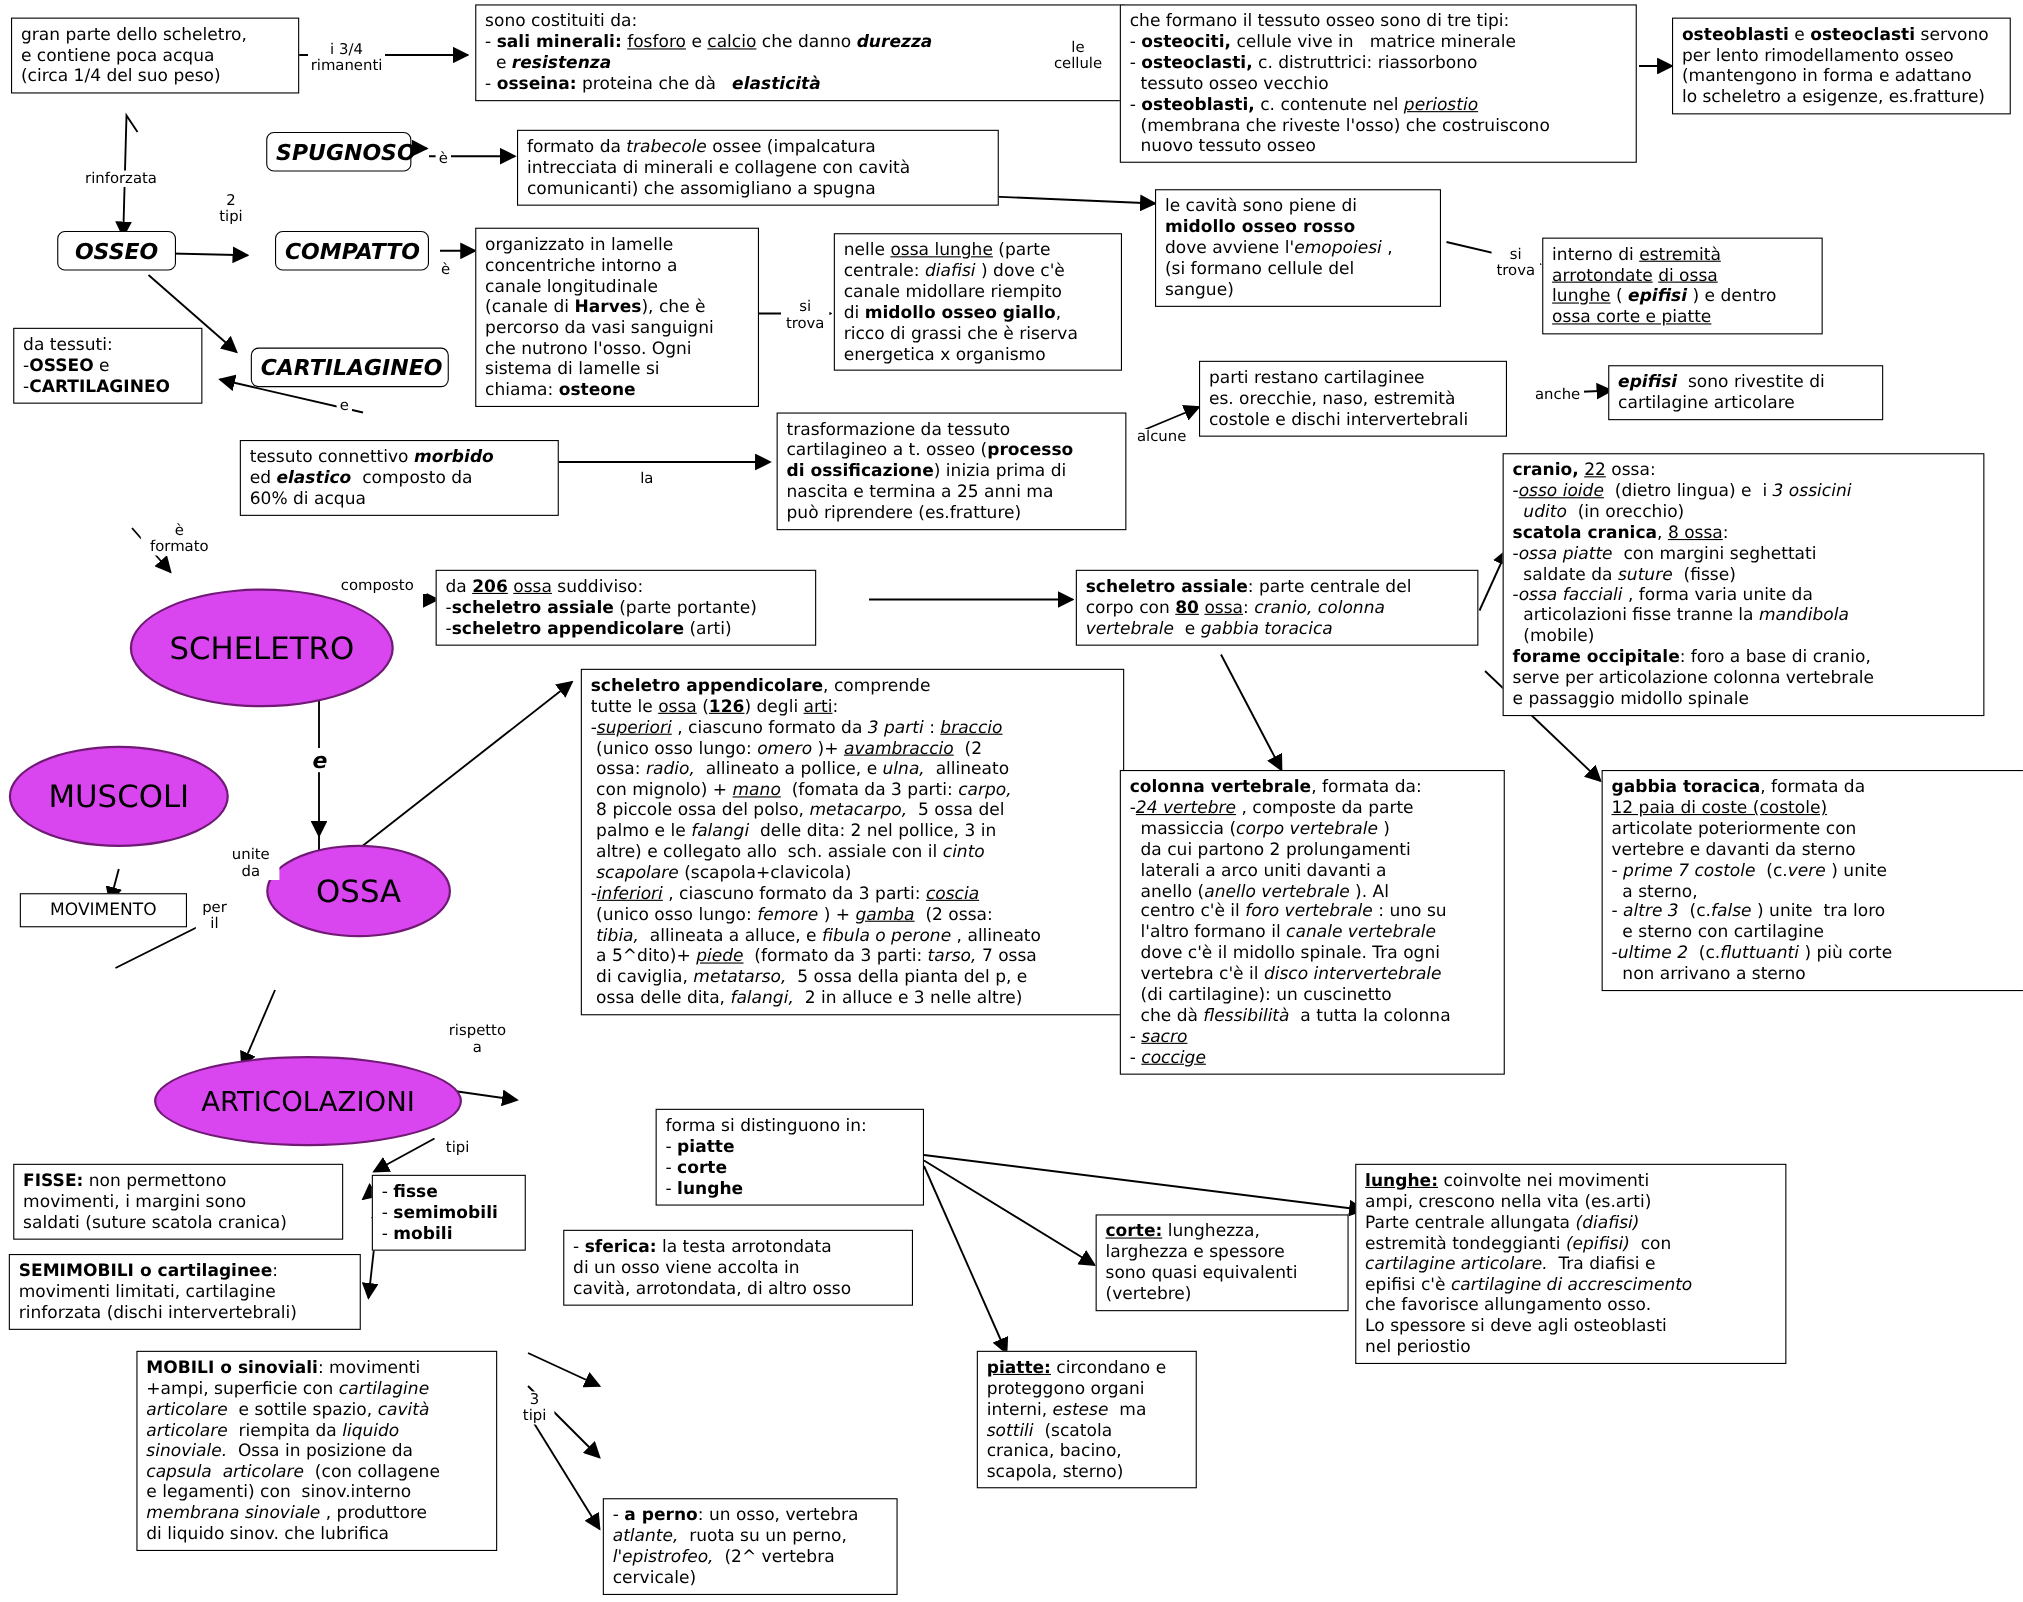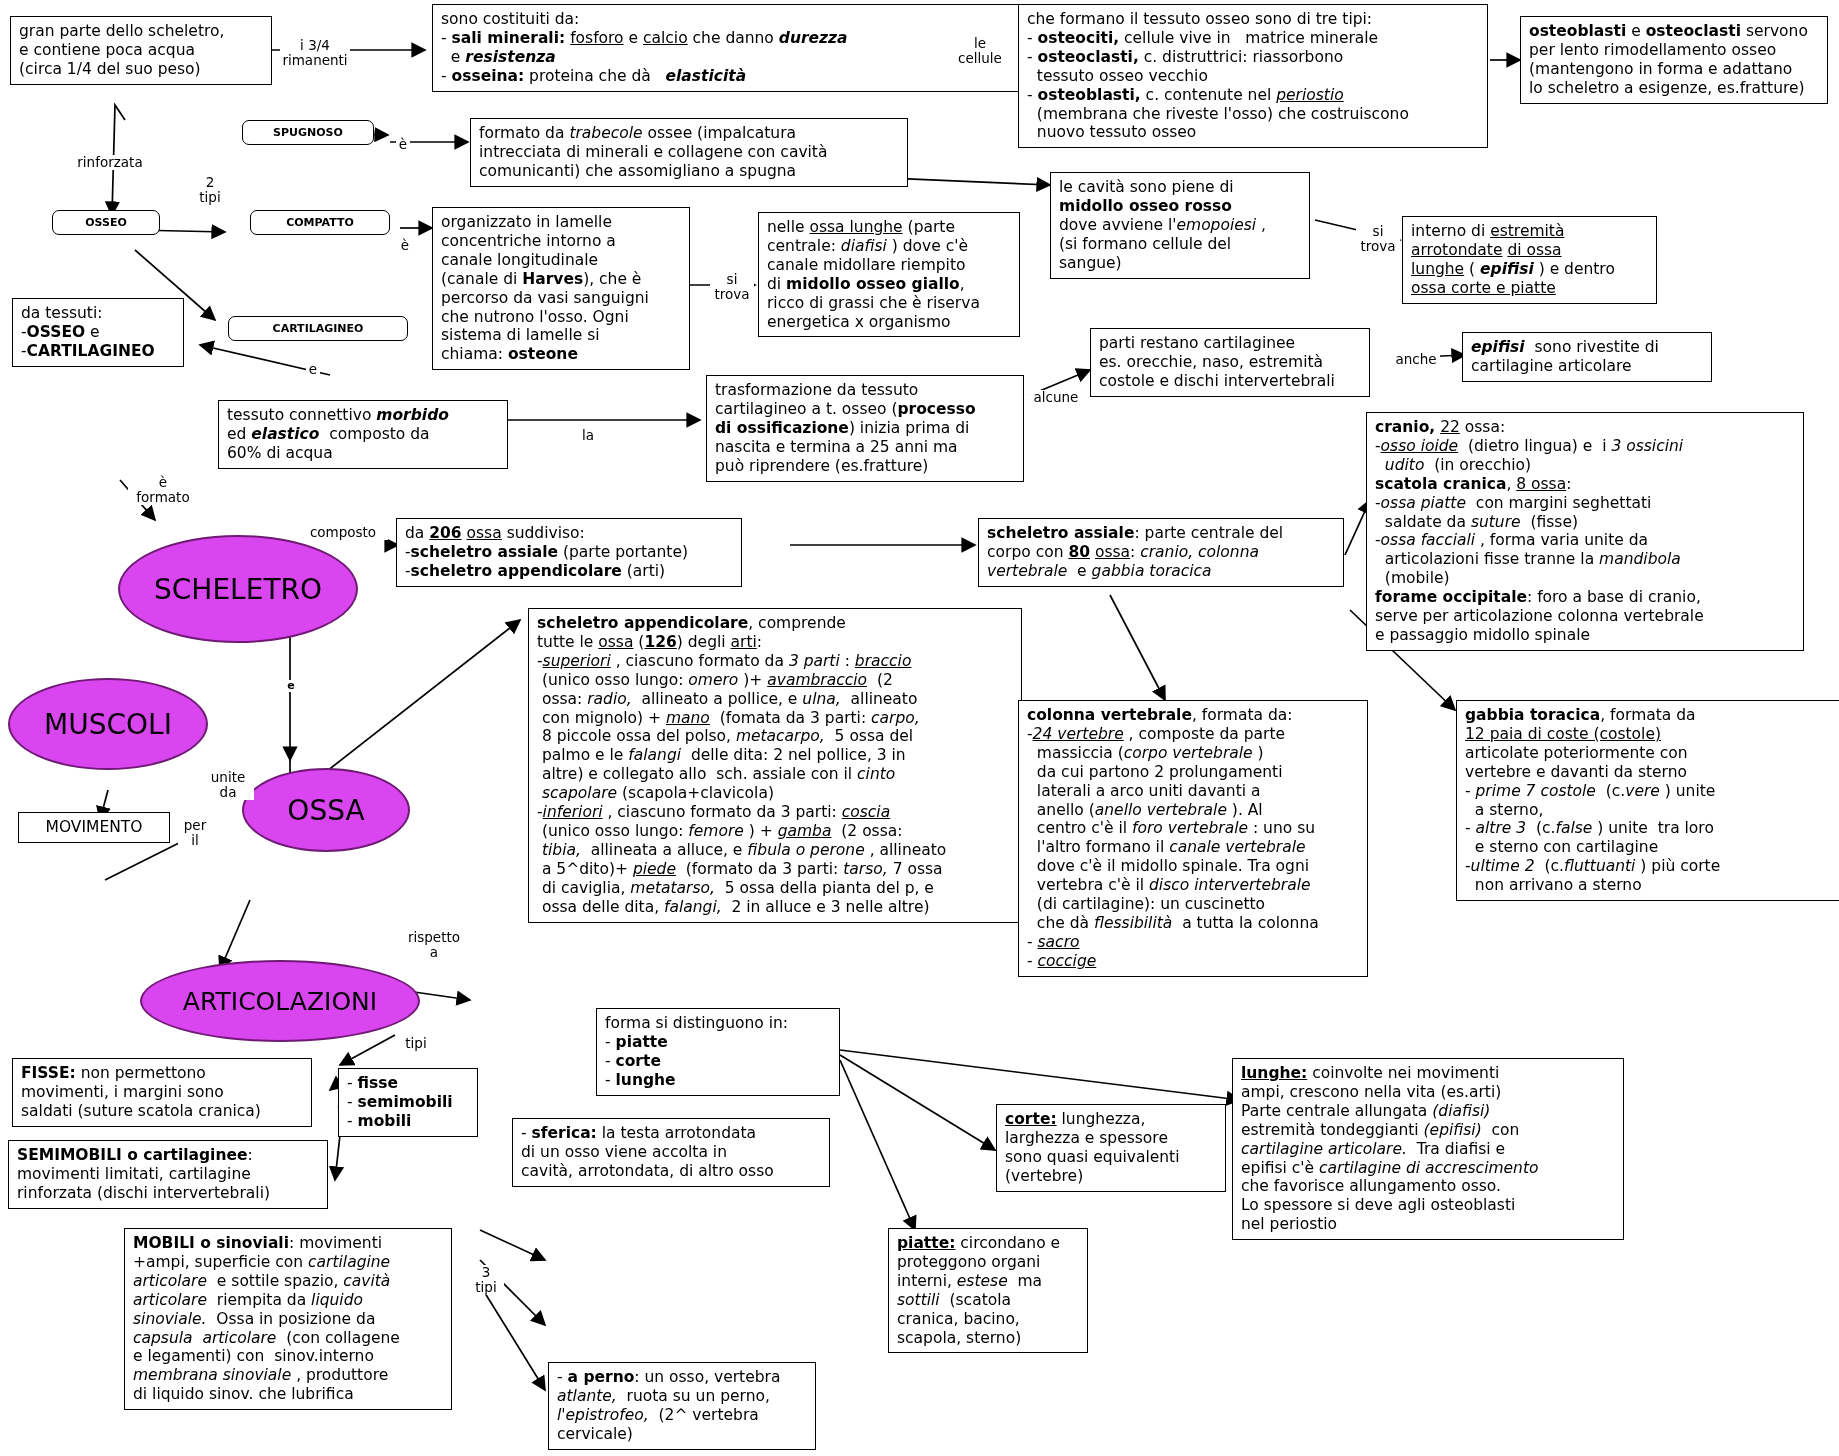--- a/index.html
+++ b/index.html
@@ -8,21 +8,21 @@
   svg.links{position:absolute;left:0;top:0;width:1839px;height:1456px;pointer-events:none;}
   .node{position:absolute;box-sizing:border-box;border:1.6px solid #000;background:#fff;padding:5px 8px;line-height:1.22;}
   .node.round{border-radius:7px;}
   .ellipse{position:absolute;box-sizing:border-box;border:2px solid #701a75;border-radius:50%;background:#d946ef;display:flex;align-items:center;justify-content:center;text-align:center;font-weight:normal;}
   .lbl{position:absolute;background:#fff;text-align:center;line-height:1.1;}
   b{font-weight:bold;}
   i{font-style:italic;}
   u{text-decoration:underline;}
   .f13{font-size:13.5px;}
   .f15{font-size:15.5px;}
-  .f17{font-size:11px;}
+  .f17{font-size:20px;font-style:italic;}
   .f24{font-size:25px;}
   .f27{font-size:28px;}
 </style>
 </head>
 <body>
 
 <div id="canvas">
 
   <svg class="links" viewBox="0 0 1839 1456">
     <defs>

